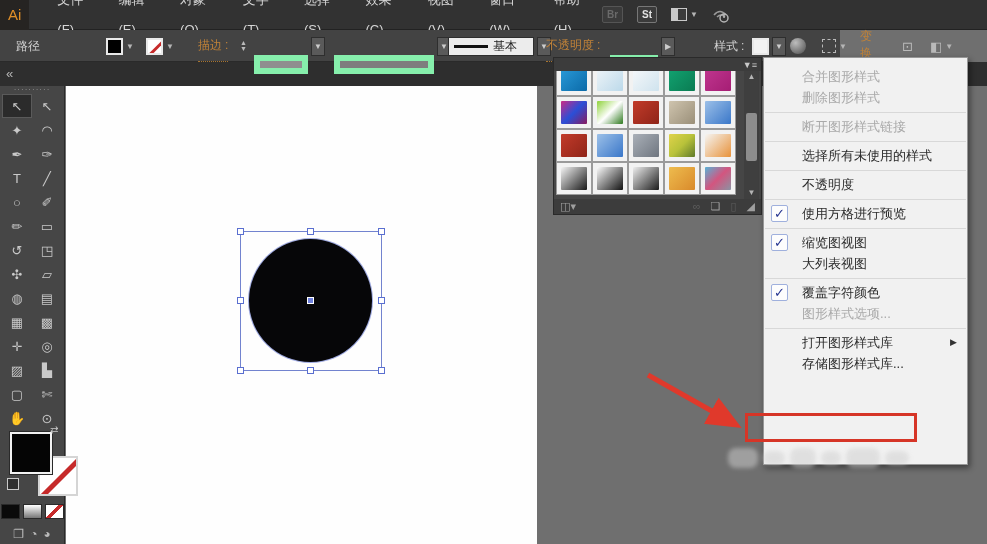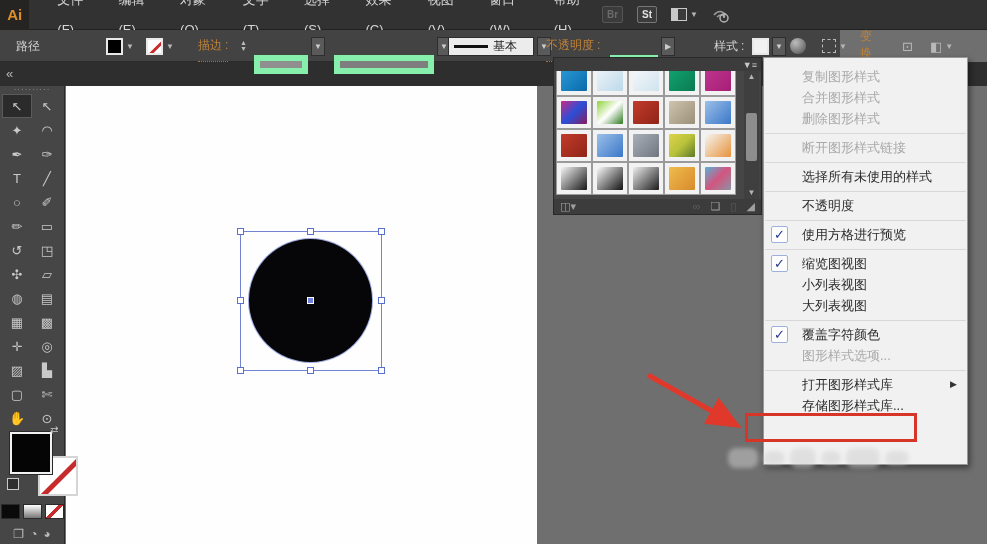--- a/index.html
+++ b/index.html
@@ -1,21 +1,21 @@
 <!DOCTYPE html>
 <html><head>
 <meta charset="utf-8">
 <style>
   * { margin:0; padding:0; box-sizing:border-box; }
   body { font-family:"Liberation Sans","DejaVu Sans",sans-serif; background:#555; }
   .app { position:relative; width:987px; height:544px; overflow:hidden; background:#6f6f6f; }
 
   
   .menubar { position:absolute; left:0; top:0; width:987px; height:30px; background:#323232; display:flex; align-items:center; z-index:10; border-bottom:1px solid #222; }
-  .logo { width:34px; height:30px; display:flex; align-items:center; justify-content:center; background:#262422; color:#e08f28; font-weight:bold; font-size:15px; }
+  .logo { width:34px; height:30px; display:flex; align-items:center; justify-content:center; background:#262422; color:#e08f28; font-weight:normal; font-size:15px; }
   .menu-items { display:flex; margin-left:14px; }
   .menu-item { color:#d6d6d6; font-size:13px; padding:0 14px; line-height:30px; cursor:default; }
   .mb-right { margin-left:auto; display:flex; align-items:center; gap:14px; padding-right:255px; }
   .mb-btn { font-size:10px; font-weight:bold; padding:2px 4px; border:1px solid #555; border-radius:2px; background:#3b3b3b; }
   .mb-btn.dim { color:#6a6a6a; }
   .mb-btn.lit { color:#e3e3e3; border-color:#777; }
   .layout-ico { width:16px; height:13px; border:1px solid #c9c9c9; background:linear-gradient(90deg,#c9c9c9 40%,#3b3b3b 40%); position:relative; }
   .caret { color:#b5b5b5; font-size:8px; }
 
   
@@ -331,34 +331,32 @@
       <span class="right">
         <span class="faded">∞</span>
         <span>❏</span>
         <span class="faded">▯</span>
         <span>◢</span>
       </span>
     </div>
   </div>
 
   <div class="ctx" id="ctx-menu">
-      <div class="ctx-item disabled"><span>复制图形样式</span></div>
       <div class="ctx-item disabled"><span>合并图形样式</span></div>
       <div class="ctx-item disabled"><span>删除图形样式</span></div>
       <div class="ctx-sep"></div>
       <div class="ctx-item disabled"><span>断开图形样式链接</span></div>
       <div class="ctx-sep"></div>
       <div class="ctx-item"><span>选择所有未使用的样式</span></div>
       <div class="ctx-sep"></div>
       <div class="ctx-item"><span>不透明度</span></div>
       <div class="ctx-sep"></div>
       <div class="ctx-item"><span class="chk">✓</span><span>使用方格进行预览</span></div>
       <div class="ctx-sep"></div>
       <div class="ctx-item"><span class="chk">✓</span><span>缩览图视图</span></div>
-      <div class="ctx-item"><span>小列表视图</span></div>
       <div class="ctx-item"><span>大列表视图</span></div>
       <div class="ctx-sep"></div>
       <div class="ctx-item"><span class="chk">✓</span><span>覆盖字符颜色</span></div>
       <div class="ctx-item disabled"><span>图形样式选项...</span></div>
       <div class="ctx-sep"></div>
       <div class="ctx-item"><span>打开图形样式库</span><span class="subarr">▶</span></div>
       <div class="ctx-item"><span>存储图形样式库...</span></div>
     </div>
 
   <div class="watermark">

